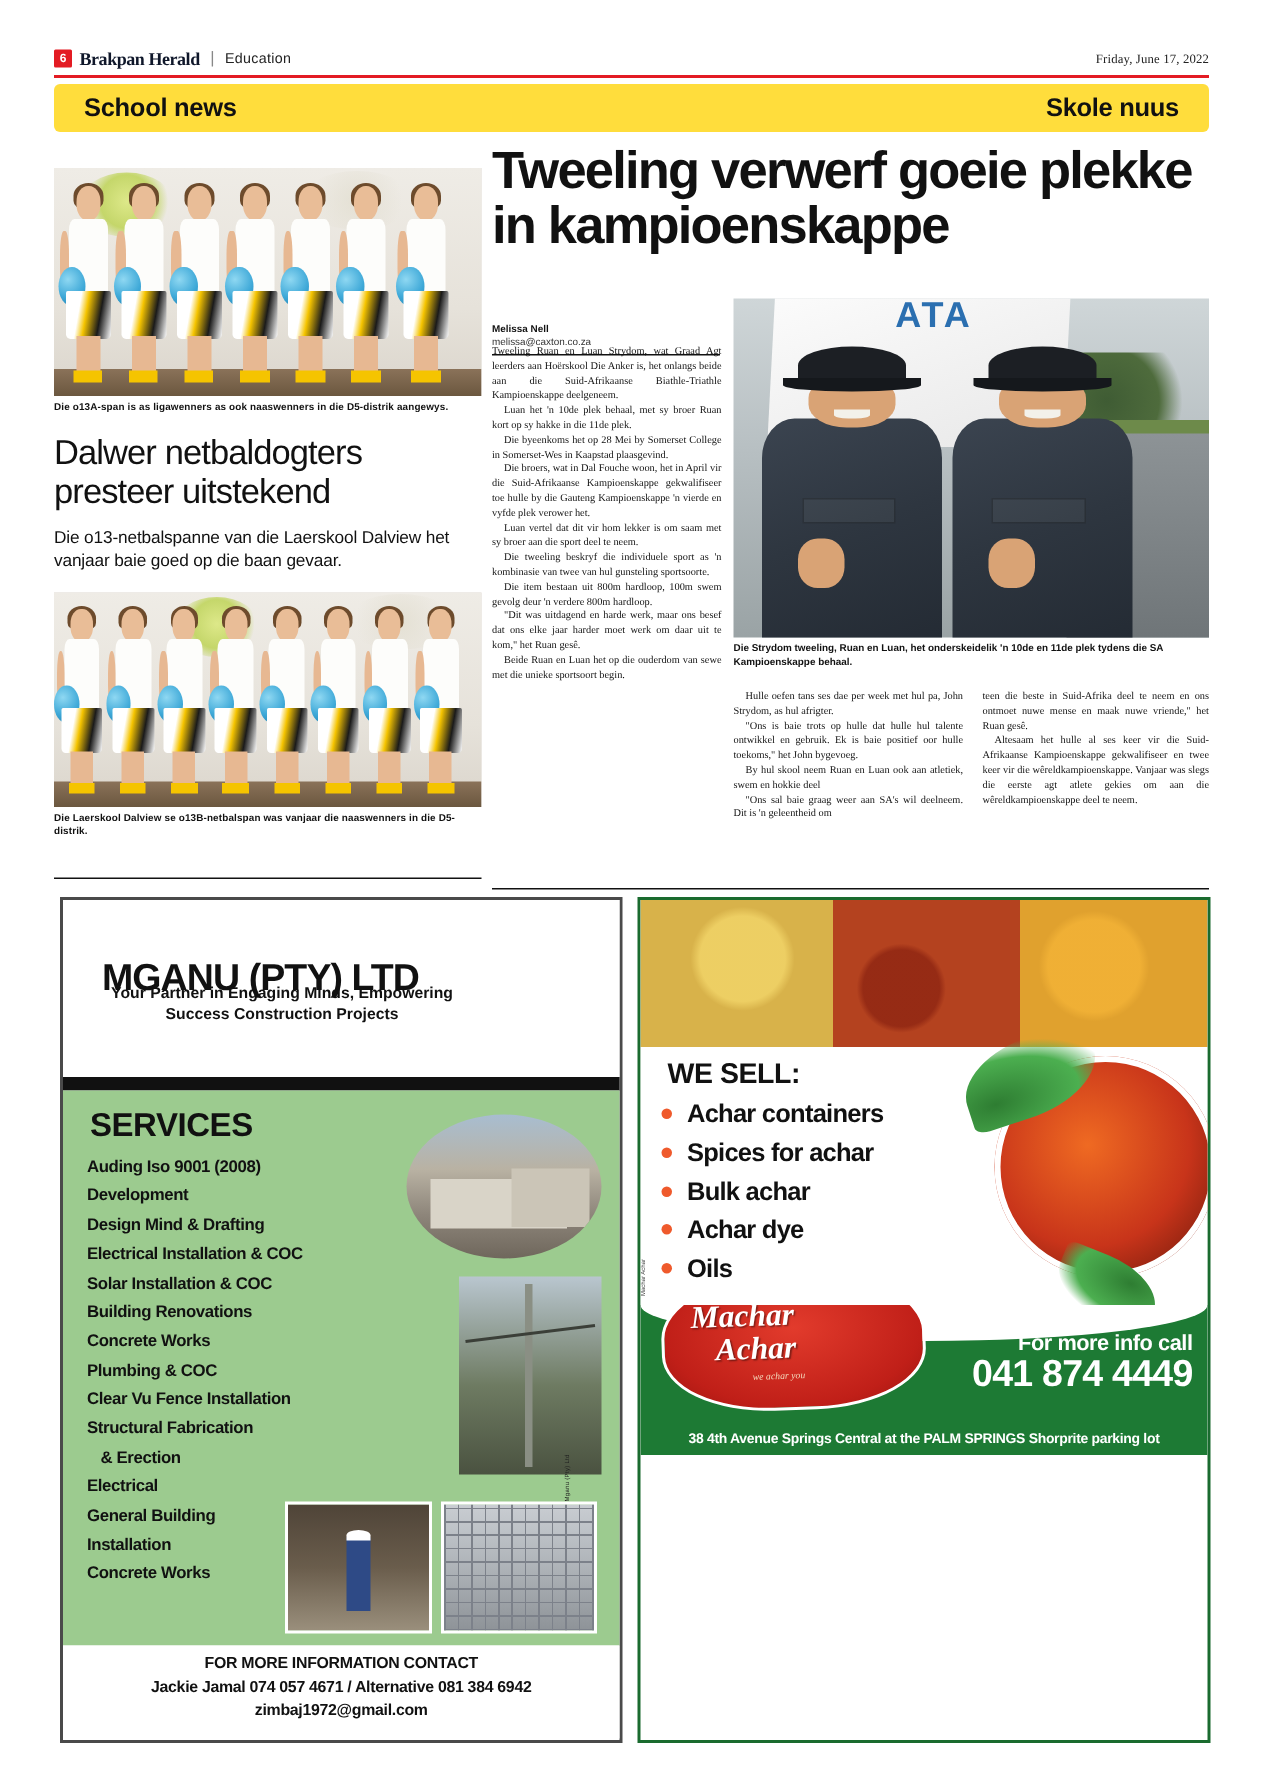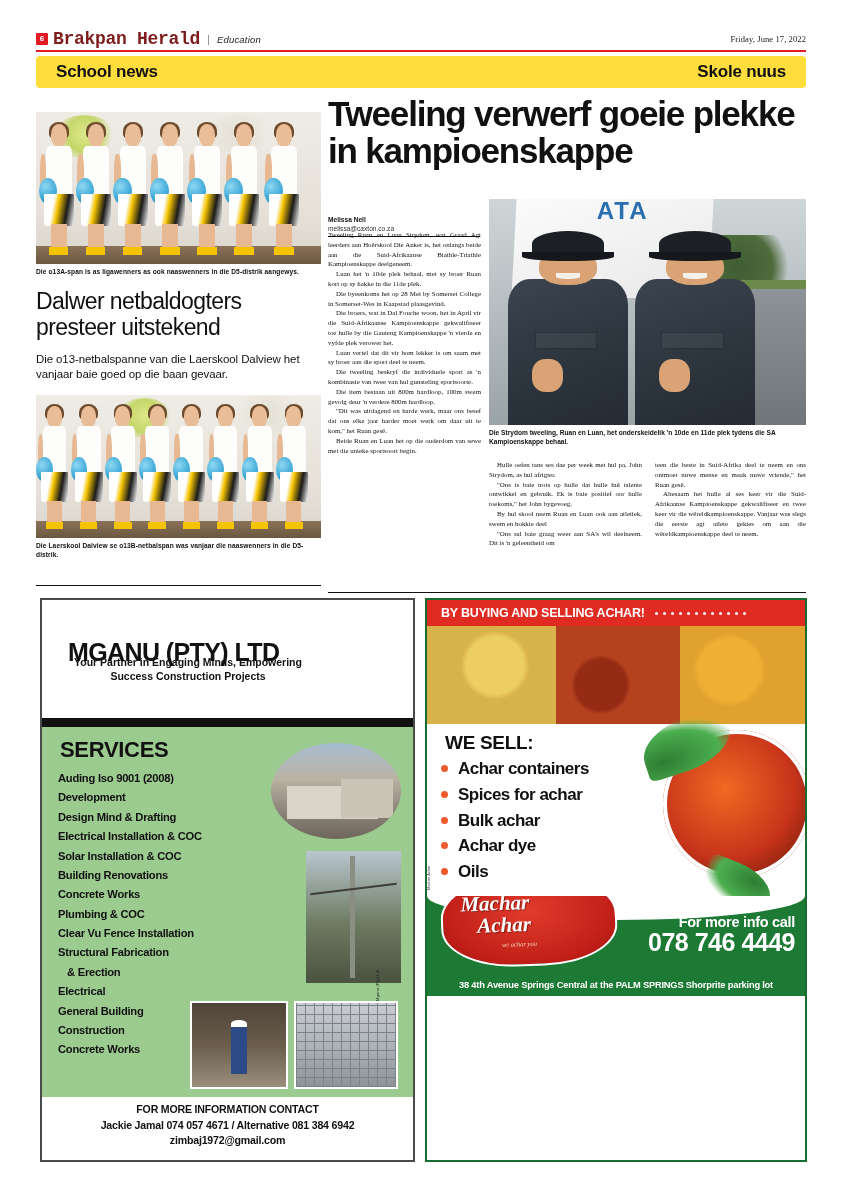--- a/index.html
+++ b/index.html
@@ -18,25 +18,25 @@
     position:absolute; left:36px; top:28px; width:770px; height:22px;
     display:flex; align-items:center; justify-content:space-between;
   }
   .mast-left { display:flex; align-items:center; gap:5px; }
   .page-badge {
     width:12px; height:12px; background:#e31b23; color:#fff;
     font-size:8px; font-weight:bold; display:flex; align-items:center;
     justify-content:center; line-height:1; border-radius:1px;
   }
   .mast-title {
-    color:#7f1d1d; font-weight:bold; font-size:18px; letter-spacing:-0.3px;
-    font-family:Liberation Mono, monospace;
+    color:#0f172a; font-weight:bold; font-size:12px; letter-spacing:-0.3px;
+    font-family:Liberation Serif, serif;
   }
   .mast-sep { color:#888; font-size:11px; margin:0 2px; font-weight:300;}
-  .mast-section { color:#222; font-size:9.5px; letter-spacing:0.2px;font-style:italic; }
+  .mast-section { color:#222; font-size:9.5px; letter-spacing:0.2px; }
   .mast-date { color:#222; font-size:8.5px; letter-spacing:0.1px;font-family:Liberation Serif, serif; }
   .mast-rule {
     position:absolute; left:36px; top:50px; width:770px; height:1.6px;
     background:#e31b23;
   }
 
   
   .section-bar {
     position:absolute; left:36px; top:56px; width:770px; height:32px;
     background:#ffdd3c; border-radius:4px;
@@ -573,21 +573,21 @@
         <li>Electrical Installation &amp; COC</li>
         <li>Solar Installation &amp; COC</li>
         <li>Building Renovations</li>
         <li>Concrete Works</li>
         <li>Plumbing &amp; COC</li>
         <li>Clear Vu Fence Installation</li>
         <li>Structural Fabrication</li>
         <li class="cont" style="list-style:none">&amp; Erection</li>
         <li>Electrical</li>
         <li>General Building</li>
-        <li>Construction</li>
+        <li>Installation</li>
         <li>Concrete Works</li>
       </ul>
       <div class="mg-ph1">
           <div class="b1"></div>
           <div class="b2"></div>
         </div>
       <div class="mg-ph2">
           <div class="pole"></div>
           <div class="wire"></div>
         </div>
@@ -601,37 +601,20 @@
       <div class="mg-credit">Mganu (Pty) Ltd</div>
     </div>
     <div class="mg-foot">
       <div>FOR MORE INFORMATION CONTACT</div>
       <div>Jackie Jamal 074 057 4671 / Alternative 081 384 6942</div>
       <div>zimbaj1972@gmail.com</div>
     </div>
   </div>
 
   <div class="ad-right">
-    <div class="ac-redbar">
-      <span class="t">BY BUYING AND SELLING ACHAR!</span>
-      <span class="ac-dots">
-          <i></i>
-          <i></i>
-          <i></i>
-          <i></i>
-          <i></i>
-          <i></i>
-          <i></i>
-          <i></i>
-          <i></i>
-          <i></i>
-          <i></i>
-          <i></i>
-        </span>
-    </div>
     <div class="ac-photos"></div>
     <div class="ac-sell">
       <h3>WE SELL:</h3>
       <ul>
         <li>Achar containers</li>
         <li>Spices for achar</li>
         <li>Bulk achar</li>
         <li>Achar dye</li>
         <li>Oils</li>
       </ul>
@@ -642,19 +625,19 @@
     </div>
     <div class="ac-foot">
       <div class="ac-foot-curve"></div>
       <div class="ac-logo">
         <div class="l1">Machar</div>
         <div class="l2">Achar</div>
         <div class="l3">we achar you</div>
       </div>
       <div class="ac-call">
         <div class="c1">For more info call</div>
-        <div class="c2">078 746 4449</div>
+        <div class="c2">041 874 4449</div>
       </div>
       <div class="ac-addr">38 4th Avenue Springs Central at the PALM SPRINGS Shorprite parking lot</div>
     </div>
   </div>
 
 </div>
 
 </body></html>

